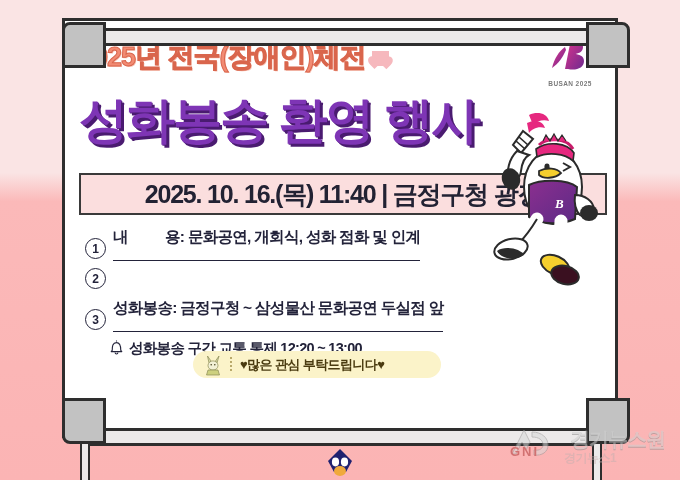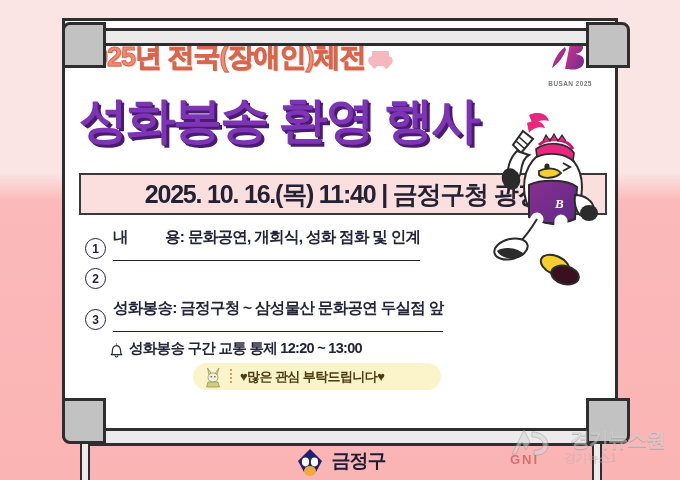--- a/index.html
+++ b/index.html
@@ -102,30 +102,30 @@
     display:flex;align-items:center;justify-content:center;
     margin-right:7px;margin-bottom:2px;
   }
   .d-text{
     font-size:15.5px;font-weight:bold;color:#23233a;letter-spacing:-.7px;
     border-bottom:1.6px solid #23233a;padding-bottom:12px;white-space:nowrap;
   }
   .lbl-spaced{display:inline-block;min-width:52px;}
 
   .notice-row{
-    margin-top:7px;padding-left:24px;display:flex;align-items:flex-end;
+    margin-top:7px;padding-left:24px;display:flex;align-items:flex-start;
     font-size:14.5px;font-weight:bold;color:#23233a;letter-spacing:-.7px;
   }
   .bell{margin-right:5px;display:inline-flex;}
 
   
   .pill{
     position:absolute;left:128px;top:330px;width:248px;height:27px;
     background:#fbf3c9;border-radius:14px;
-    display:flex;align-items:center;padding:0 10px;box-sizing:border-box;margin-top:12px;
+    display:flex;align-items:center;padding:0 10px;box-sizing:border-box;
   }
   .pill .bunny{flex:0 0 auto;margin-right:6px;display:flex;}
   .pill .dots{
     flex:0 0 auto;width:2px;height:15px;margin-right:8px;
     background:repeating-linear-gradient(180deg,#b9a96a 0,#b9a96a 2px,transparent 2px,transparent 4px);
   }
   .pill .ptxt{font-size:13px;font-weight:bold;color:#4a3b10;letter-spacing:-.6px;white-space:nowrap;}
 
   
   .mascot{position:absolute;right:6px;top:88px;width:128px;height:180px;}
@@ -135,21 +135,21 @@
     position:absolute;left:0;right:0;top:444px;height:34px;
     display:flex;align-items:center;justify-content:center;gap:7px;
   }
   .gu-logo .gname{font-size:19px;font-weight:bold;color:#1b1b3a;letter-spacing:-1px;}
 
   
   .watermark{
     position:absolute;right:4px;top:424px;width:170px;height:52px;opacity:.55;
   }
   .wm-gni{
-    position:absolute;left:4px;top:28px;font-size:13px;font-weight:bold;
+    position:absolute;left:4px;top:20px;font-size:13px;font-weight:bold;
     color:#b03a3a;letter-spacing:2px;
   }
   .wm-k1{
     position:absolute;left:64px;top:2px;font-size:20px;font-weight:bold;
     color:#cfcfcf;letter-spacing:-1px;
     text-shadow:0 1px 0 #8e8e8e;
   }
   .wm-k2{
     position:absolute;left:58px;top:26px;font-size:12px;font-weight:bold;
     color:#c9b0b0;letter-spacing:-.5px;
@@ -294,21 +294,20 @@
   <div class="leg l"></div>
   <div class="leg r"></div>
 
   <div class="gu-logo">
     <svg width="30" height="30" viewBox="0 0 30 30">
       <path d="M15 3 L27 15 L21 26 L9 26 L3 15 Z" fill="#1f2170"></path>
       <ellipse cx="10.5" cy="16" rx="3.6" ry="4.4" fill="#ffffff"></ellipse>
       <ellipse cx="19.5" cy="16" rx="3.6" ry="4.4" fill="#ffffff"></ellipse>
       <ellipse cx="15" cy="25" rx="6" ry="5" fill="#f0a93b"></ellipse>
     </svg>
-    <span class="gname">금정구</span>
   </div>
 
   <div class="watermark">
     <svg width="48" height="34" viewBox="0 0 48 34" style="position:absolute;left:0;top:2px;">
       <path d="M6 28 L18 4 L24 16 L20 24 L16 16 L10 28 Z" fill="#d8d8d8" stroke="#9a9a9a" stroke-width="1"></path>
       <path d="M26 6 C36 6 42 12 42 19 C42 26 36 30 28 29 L28 24 C34 25 37 22 37 19 C37 14 33 11 26 11 Z" fill="#d8d8d8" stroke="#9a9a9a" stroke-width="1"></path>
     </svg>
     <span class="wm-gni">GNI</span>
     <span class="wm-k1">경기뉴스원</span>
     <span class="wm-k2">경기뉴스1</span>

